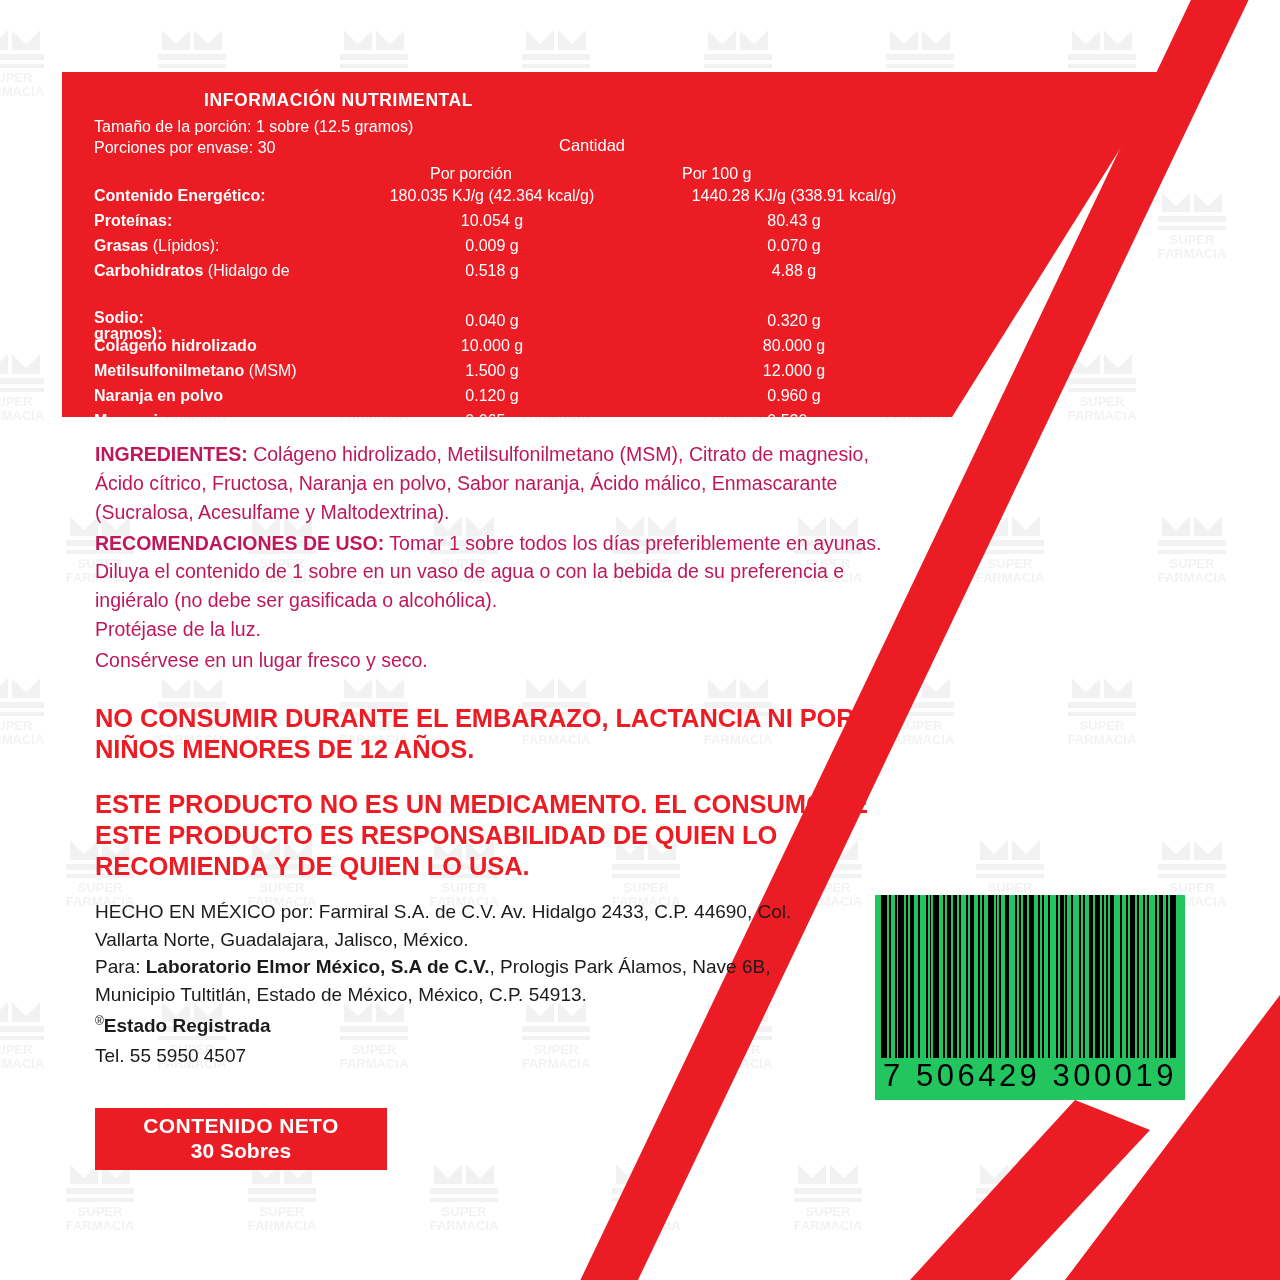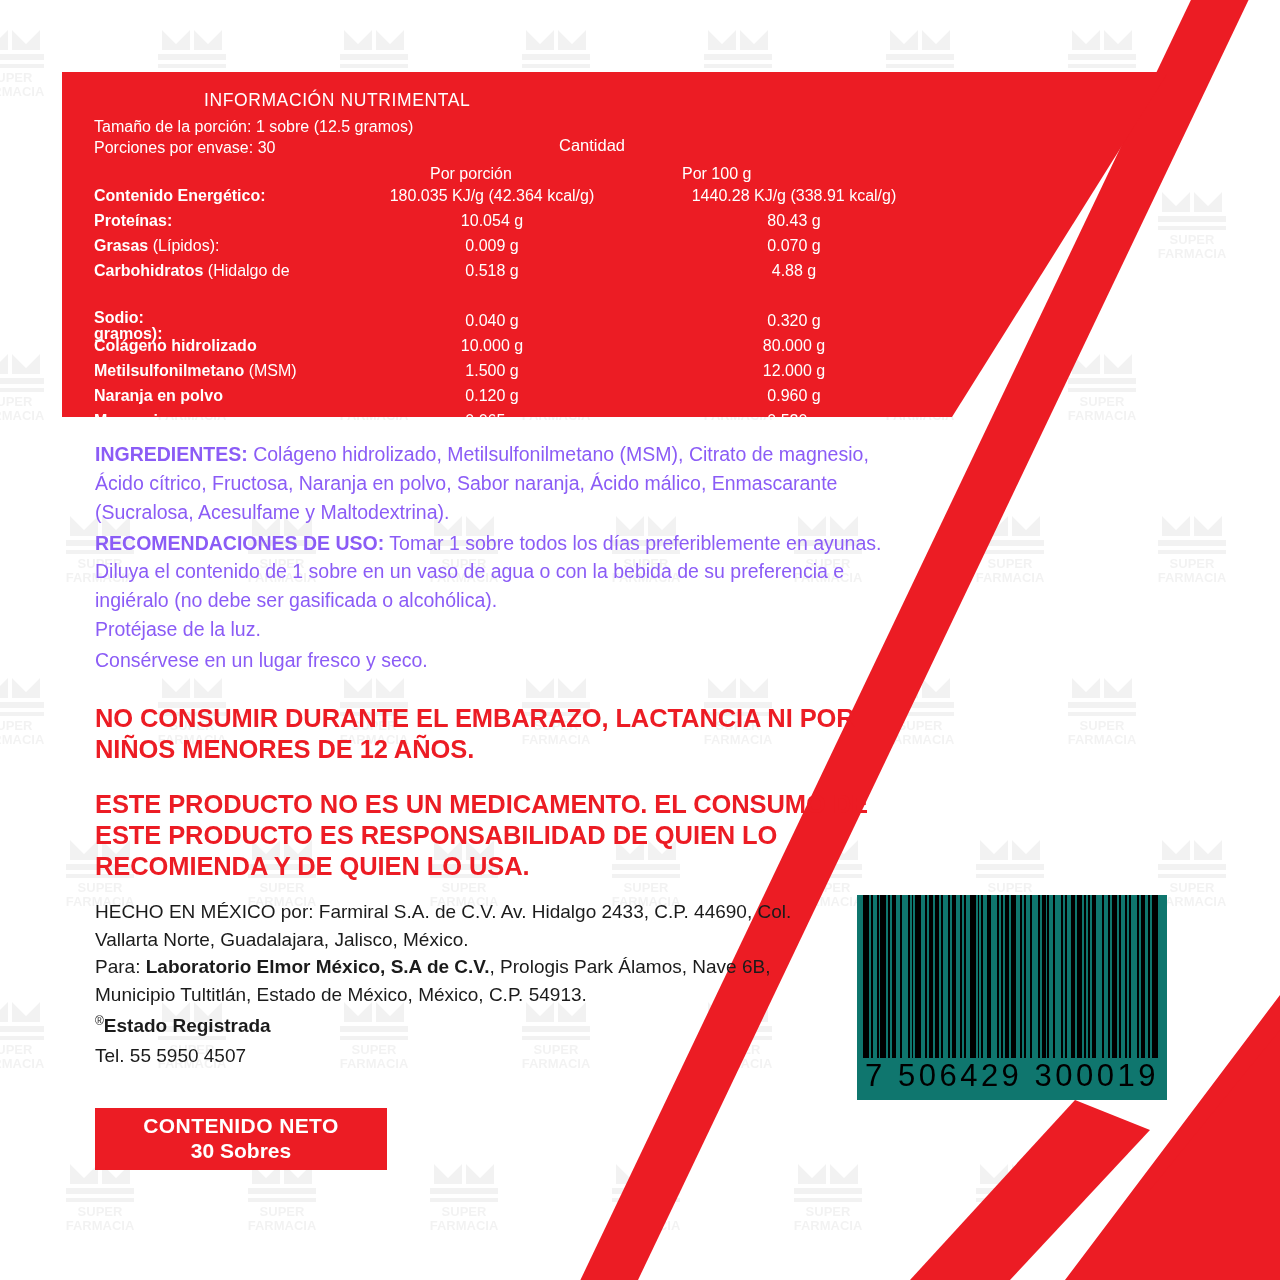--- a/index.html
+++ b/index.html
@@ -74,21 +74,21 @@
     position: relative;
     width: 100%;
     height: 100%;
   }
   #nutri-title {
     position: absolute;
     left: 142px;
     top: 18px;
     font-size: 17.5px;
     letter-spacing: 0.6px;
-    font-weight: 400;
+    font-weight: 700;
   }
   .nutri-meta {
     position: absolute;
     left: 32px;
     font-size: 16px;
   }
   #meta-portion { top: 46px; }
   #meta-servings { top: 67px; }
   #cantidad-label {
     position: absolute;
@@ -152,21 +152,21 @@
   #body-text {
     position: absolute;
     left: 95px;
     top: 440px;
     width: 820px;
   }
   .para {
     font-size: 19.5px;
     line-height: 1.48;
     margin-bottom: 2px;
-    color: #8b5cf6;
+    color: #be185d;
   }
   .para b { font-weight: bold; }
   .para.tight { margin-bottom: 0; }
 
   .warn {
     color: #ec1c24;
     font-weight: bold;
     font-size: 25.5px;
     line-height: 1.22;
     letter-spacing: -0.1px;
@@ -210,25 +210,25 @@
     flex-direction: column;
     justify-content: center;
     line-height: 1.18;
   }
   #cn-title { font-size: 21px; font-weight: bold; letter-spacing: 0.4px; }
   #cn-value { font-size: 21px; font-weight: bold; }
 
   
   #barcode-box {
     position: absolute;
-    left: 857px;
+    left: 875px;
     top: 895px;
     width: 310px;
     height: 205px;
-    background: #0f766e;
+    background: #22c55e;
   }
   #barcode-bars {
     position: absolute;
     left: 6px;
     top: 0;
     width: 298px;
     height: 163px;
     display: flex;
     align-items: flex-start;
   }

